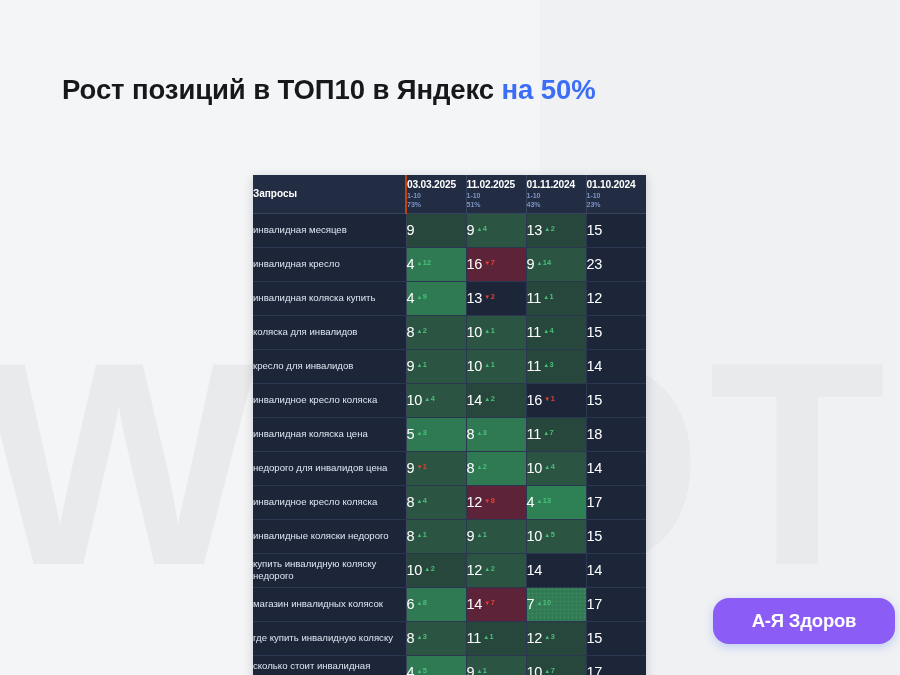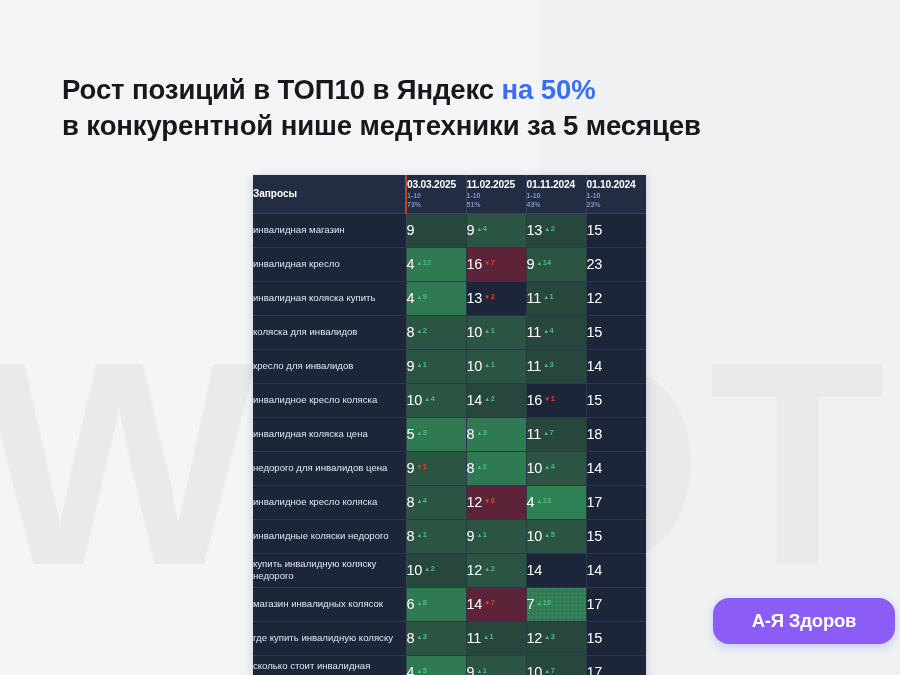--- a/index.html
+++ b/index.html
@@ -143,21 +143,20 @@
 </head>
 <body>
 
 <div class="bg-soft"></div>
 <div class="wm-wrap">
   <div class="wm-text">WBOTR</div>
 </div>
 
 <div class="heading">
   <span>Рост позиций в ТОП10 в Яндекс </span><span class="accent">на 50%</span><br>
-  <span>в конкурентной нише медтехники за 5 месяцев</span>
 </div>
 
 <div class="table-card">
   <table class="rank">
     <colgroup>
       <col class="c-q">
         <col class="c-d">
         <col class="c-d">
         <col class="c-d">
         <col class="c-d">
@@ -182,21 +181,21 @@
         </th>
         <th class="d-head">
           <span class="d-date">01.10.2024</span>
           <span class="d-sub">1-10</span>
           <span class="d-sub">23%</span>
         </th>
       </tr>
     </thead>
     <tbody id="table-body">
         <tr>
-          <td class="q-cell">инвалидная магазин</td>
+          <td class="q-cell">инвалидная месяцев</td>
           <td class="v-cell bg-g1"><span class="val">9</span></td>
           <td class="v-cell bg-g2"><span class="val">9</span><span class="delta up"><span class="tri">▲</span><span>4</span></span></td>
           <td class="v-cell bg-g1"><span class="val">13</span><span class="delta up"><span class="tri">▲</span><span>2</span></span></td>
           <td class="v-cell bg-none"><span class="val">15</span></td>
         </tr>
         <tr>
           <td class="q-cell">инвалидная кресло</td>
           <td class="v-cell bg-g3"><span class="val">4</span><span class="delta up"><span class="tri">▲</span><span>12</span></span></td>
           <td class="v-cell bg-r1"><span class="val">16</span><span class="delta down"><span class="tri">▼</span><span>7</span></span></td>
           <td class="v-cell bg-g2"><span class="val">9</span><span class="delta up"><span class="tri">▲</span><span>14</span></span></td>

